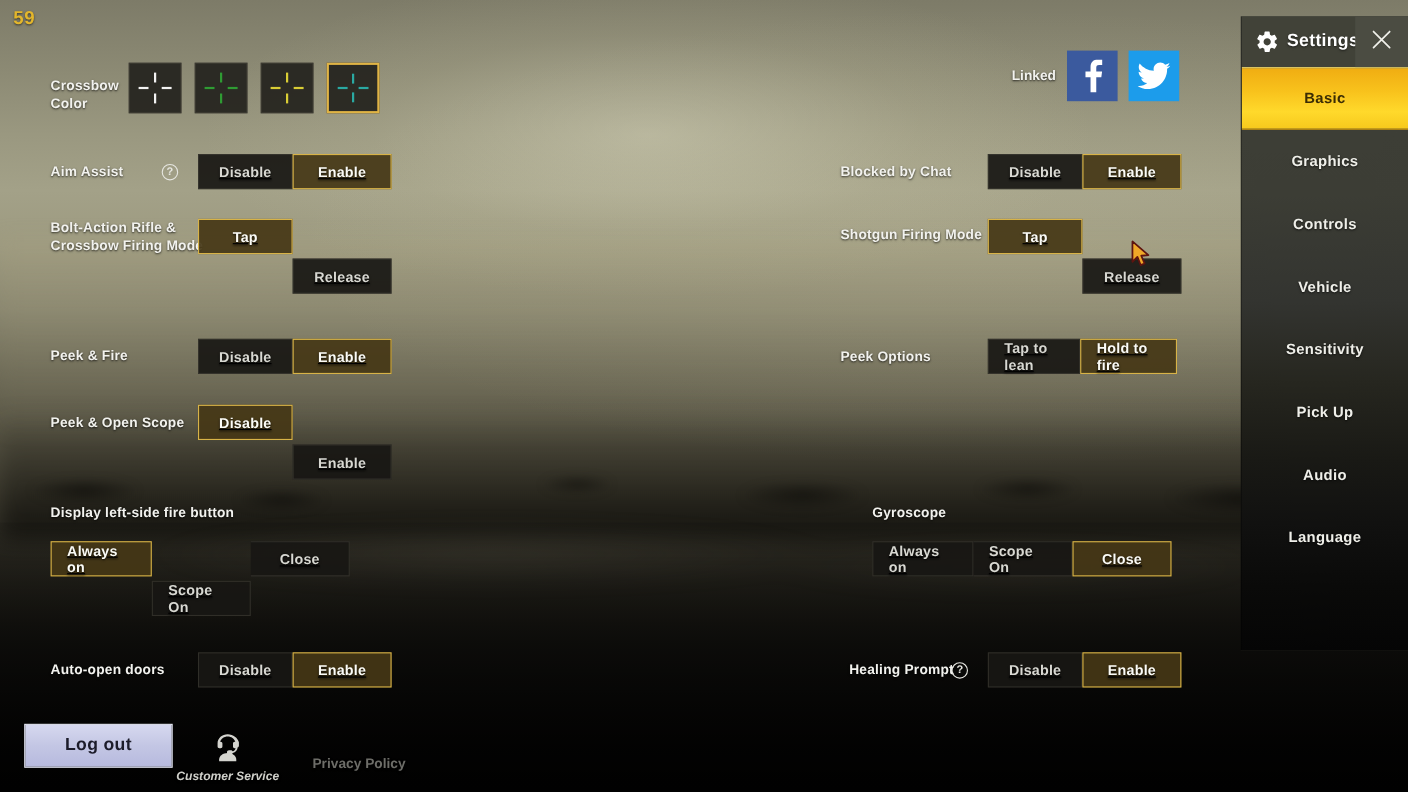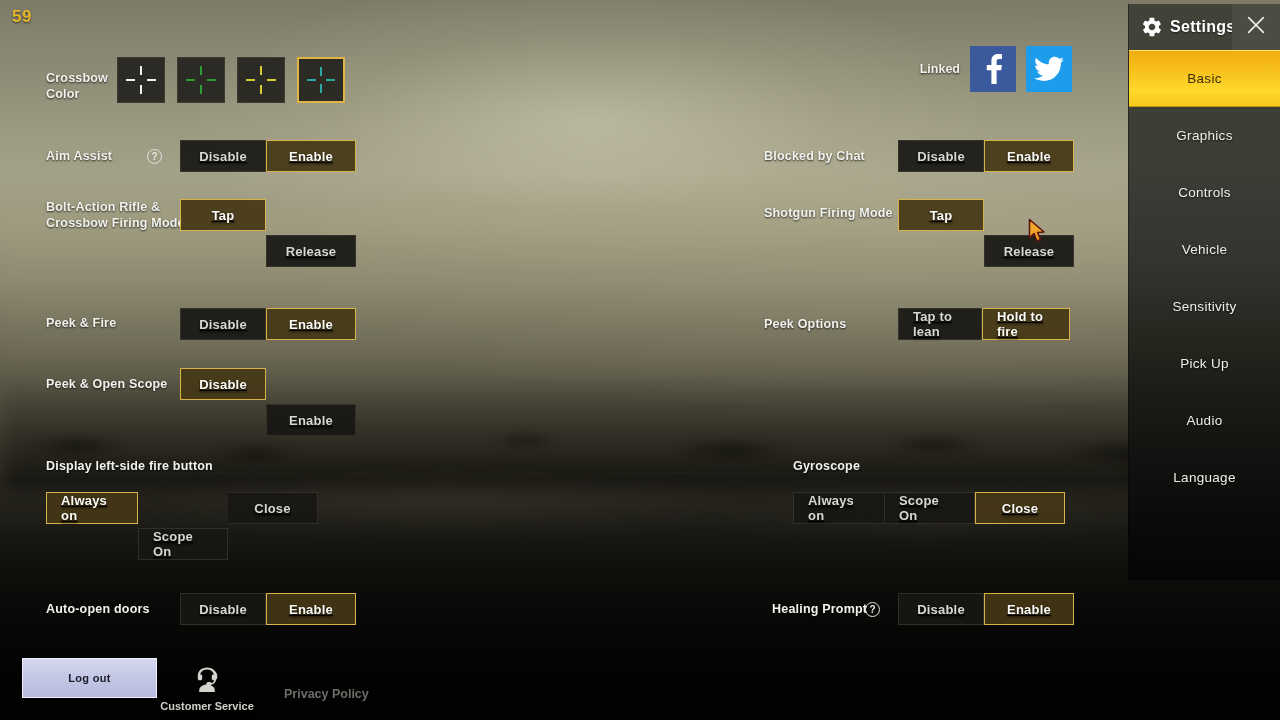--- a/index.html
+++ b/index.html
@@ -184,21 +184,21 @@
 
   
   .logout {
     position: absolute;
     left: 22px; bottom: 22px;
     width: 135px; height: 40px;
     display: flex; align-items: center; justify-content: center;
     background: linear-gradient(to bottom, #d6d8ef 0%, #c3c6e4 50%, #b7bade 100%);
     border: 1px solid #eceefb;
     color: #1c1c2a;
-    font-size: 11px;
+    font-size: 16px;
     font-weight: bold;
     letter-spacing: 0.3px;
     cursor: pointer;
   }
   .cs {
     position: absolute;
     left: 167px; bottom: 8px;
     width: 80px;
     display: flex; flex-direction: column; align-items: center;
     cursor: pointer;
@@ -207,35 +207,36 @@
     width: 38px; height: 38px;
     display: flex; align-items: center; justify-content: center;
   }
   .cs-lbl {
     margin-top: 1px;
     color: #cfcfc9;
     font-size: 11px;
     font-weight: bold;
     text-shadow: 0 1px 2px rgba(0,0,0,0.85);
     white-space: nowrap;
+    font-style: italic;
   }
   .privacy {
     position: absolute;
     left: 284px; bottom: 19px;
     color: #6d6d68;
     font-size: 12.5px;
     font-weight: bold;
     cursor: pointer;
     text-shadow: 0 1px 2px rgba(0,0,0,0.7);
   }
 
   
   .sidebar {
     position: absolute;
-    right: 0; top: 4px;
+    right: 0; top: 15px;
     width: 152px; height: 576px;
     background: linear-gradient(to bottom,
       #3f4038 0%, #3c3d35 28%, #333430 45%, #26261f 58%,
       #191915 70%, #111110 80%, #0a0a09 90%, #050505 100%);
     border-left: 1px solid rgba(0,0,0,0.35);
   }
   .sb-head {
     position: relative;
     height: 46px;
     display: flex;
@@ -259,21 +260,21 @@
     background: #4b4c42;
     cursor: pointer;
   }
   .sb-item {
     height: 57px;
     display: flex;
     align-items: center;
     justify-content: center;
     color: #efefe9;
     font-size: 13.5px;
-    font-weight: normal;
+    font-weight: bold;
     letter-spacing: 0.3px;
     cursor: pointer;
     text-shadow: 0 1px 2px rgba(0,0,0,0.7);
   }
   .sb-item.active {
     background: linear-gradient(to bottom, #f0ad12 0%, #f8c21c 38%, #ffd92b 72%, #f6c91d 100%);
     color: #3a2c04;
     text-shadow: none;
     border-top: 1px solid #ffe46b;
     border-bottom: 1px solid #c8920c;

